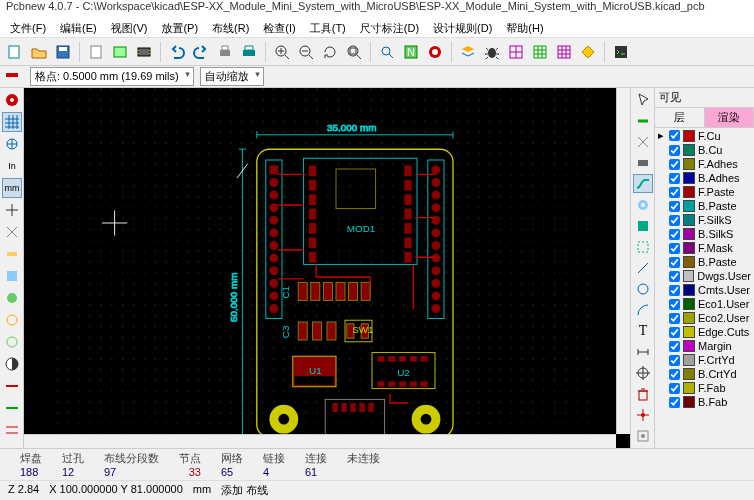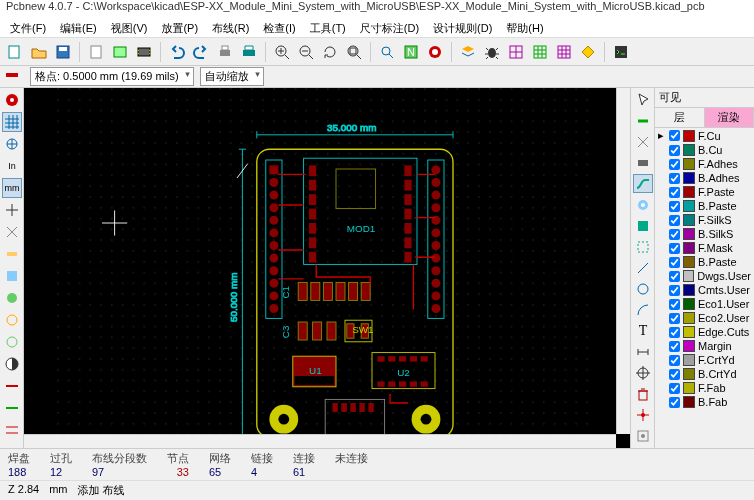--- a/index.html
+++ b/index.html
@@ -28,21 +28,21 @@
 .panel .tabs { display: flex; border-bottom: 1px solid #ccc; }
 .panel .tabs span { flex: 1; text-align: center; padding: 2px; border-right: 1px solid #ccc; background: #f9a8d4; }
 .panel .tabs span.active { background: #f0f0f0; }
 .layers { overflow-y: auto; flex: 1; }
 .lrow { display: flex; align-items: center; gap: 3px; padding: 1px 3px; }
 .lrow .tri { width: 8px; color: #000; }
 .lrow input { width: 11px; height: 11px; }
 .lrow .sw { width: 12px; height: 12px; border: 1px solid #444; }
 .lrow .nm { font-size: 11px; white-space: nowrap; }
 .footer { background: #f0f0f0; border-top: 1px solid #ccc; }
-.frow1 { display: flex; gap: 20px; padding: 2px 8px; }
+.frow1 { display: flex; gap: 20px; padding: 2px 20px; }
 .frow1 .col { display: flex; flex-direction: column; }
 .frow1 .lbl { color: #444; }
 .frow1 .val { color: #006; }
 .frow1 .val.red { color: #a00; text-align: right; }
 .frow2 { display: flex; gap: 10px; padding: 2px 8px; border-top: 1px solid #ddd; white-space: nowrap; }
 .scrollbar-v { position: absolute; right: 0; top: 0; bottom: 14px; width: 14px; background: #f0f0f0; border-left: 1px solid #ccc; }
 .scrollbar-h { position: absolute; left: 0; right: 14px; bottom: 0; height: 14px; background: #f0f0f0; border-top: 1px solid #ccc; }
 </style>
 </head>
 <body>
@@ -695,16 +695,17 @@
         <span class="lbl">连接</span>
         <span class="val ">61</span>
       </div>
       <div class="col">
         <span class="lbl">未连接</span>
         <span class="val "></span>
       </div>
     </div>
   <div class="frow2">
     <span>Z 2.84</span>
+    <span>X 100.000000  Y 81.000000</span>
     <span>mm</span>
     <span>添加 布线</span>
   </div>
 </div>
 
 </body></html>

